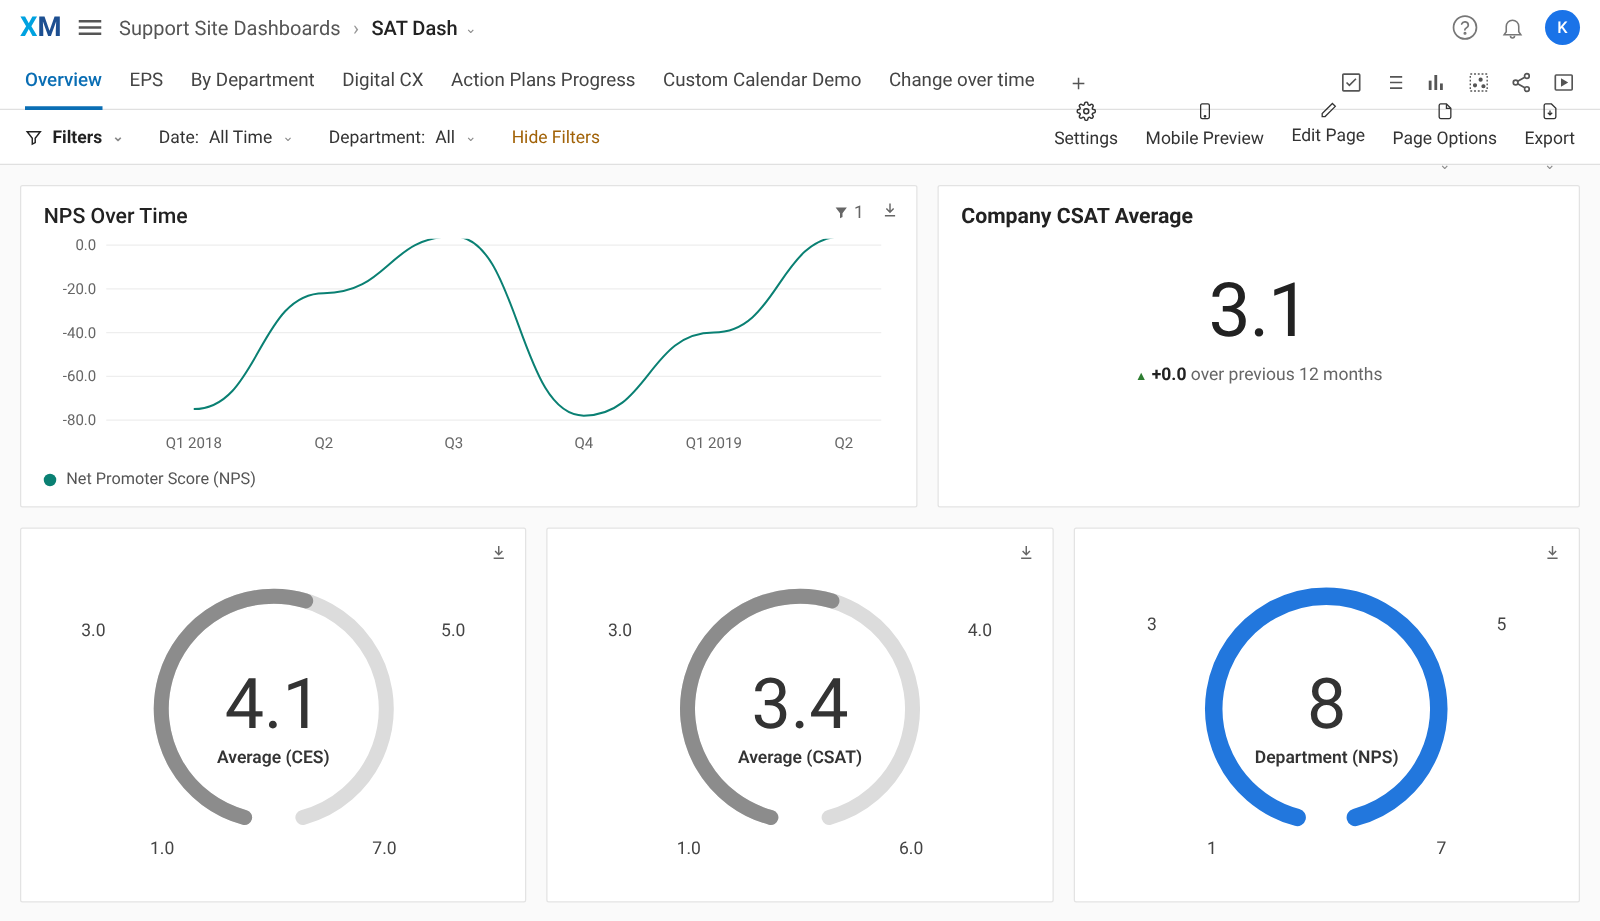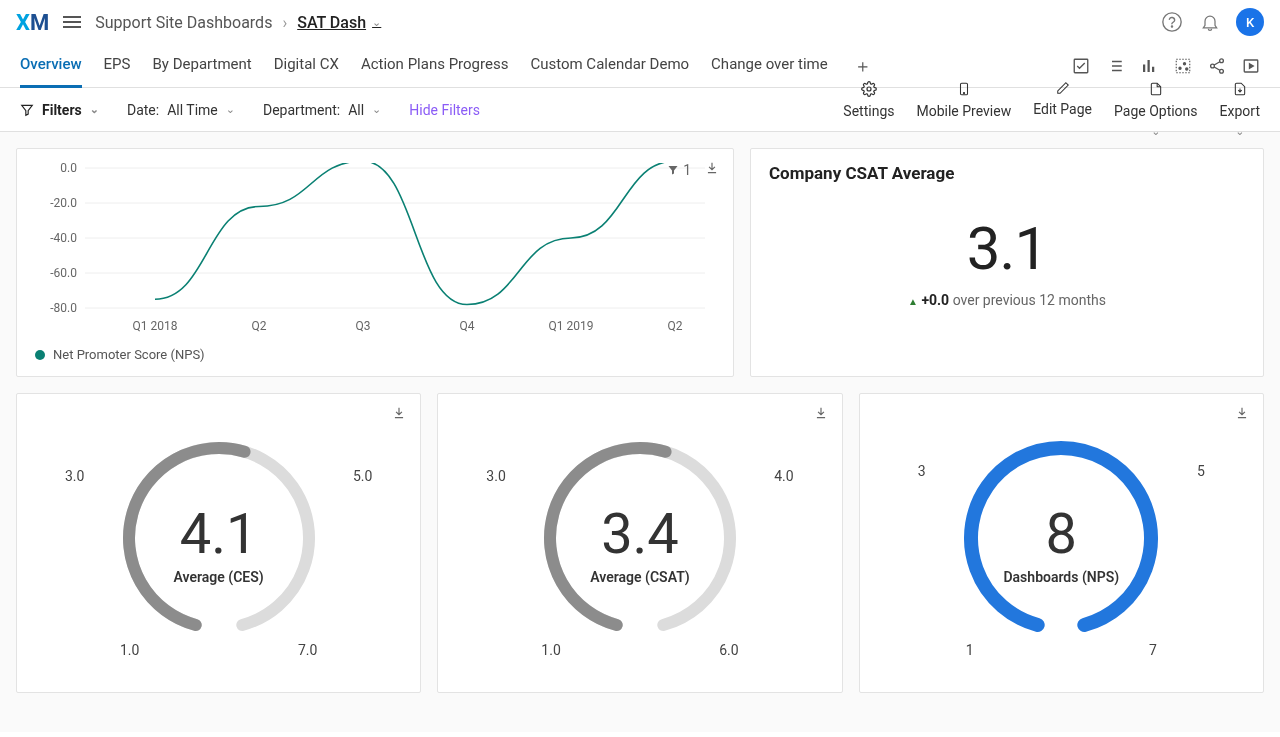--- a/index.html
+++ b/index.html
@@ -4,36 +4,36 @@
 <style>
 * { box-sizing: border-box; margin: 0; padding: 0; }
 body { font-family: -apple-system, BlinkMacSystemFont, "Segoe UI", Roboto, sans-serif; background: #fff; color: #333; font-size: 14px; width: 1280px; }
 .topbar { display: flex; align-items: center; height: 44px; padding: 0 16px; border-bottom: 0px solid #eee; gap: 14px; }
 .logo { font-weight: 700; font-size: 22px; }
 .logo .x { color: #00a2e0; } .logo .m { color: #1d4f91; }
 .hamburger { cursor: pointer; }
 .hamburger div { width: 18px; height: 2px; background: #555; margin: 3px 0; }
 .breadcrumb { display: flex; align-items: center; gap: 10px; color: #555; font-size: 16px; }
 .breadcrumb .sep { color: #999; }
-.breadcrumb .current { color: #222; font-weight: 500; display: flex; align-items: center; gap: 6px; text-decoration: underline; }
+.breadcrumb .current { color: #222; font-weight: 500; display: flex; align-items: center; gap: 6px; }
 .spacer { flex: 1; }
 .top-icon { width: 24px; height: 24px; display: flex; align-items: center; justify-content: center; color: #555; cursor: pointer; }
 .avatar { width: 28px; height: 28px; border-radius: 50%; background: #1a73e8; color: #fff; display: flex; align-items: center; justify-content: center; font-size: 13px; font-weight: 500; }
 
 .tabbar { display: flex; align-items: center; height: 44px; padding: 0 20px; border-bottom: 1px solid #e0e0e0; gap: 22px; }
 .tab { color: #444; cursor: pointer; padding: 12px 0; font-size: 15px; }
 .tab.active { color: #0a6eb4; border-bottom: 3px solid #0a6eb4; font-weight: 500; }
 .add-tab { color: #555; font-size: 18px; cursor: pointer; padding: 0 4px; }
 .tabbar-right { margin-left: auto; display: flex; gap: 16px; }
 .tab-icon { color: #555; cursor: pointer; display: flex; align-items: center; }
 
 .filterbar { display: flex; align-items: center; height: 44px; padding: 0 20px; border-bottom: 1px solid #e0e0e0; gap: 28px; font-size: 14px; }
 .filter-ctrl { display: flex; align-items: center; gap: 8px; cursor: pointer; color: #333; }
 .filter-ctrl.bold { font-weight: 700; color: #222; }
-.hide-filters { color: #8b5cf6; cursor: pointer; }
+.hide-filters { color: #a16207; cursor: pointer; }
 .filterbar-right { margin-left: auto; display: flex; gap: 22px; }
 .action { display: flex; align-items: center; gap: 6px; color: #333; cursor: pointer; flex-direction: column; }
 
 .content { padding: 16px; display: flex; flex-direction: column; gap: 16px; background: #fafafa; min-height: 600px;}
 .row { display: flex; gap: 16px; }
 .card { background: #fff; border: 1px solid #e3e3e3; border-radius: 2px; padding: 14px 18px; position: relative; }
 .card-title { font-size: 17px; font-weight: 500; color: #222; margin-bottom: 8px; display:flex; align-items:center;}
 .card-actions { position: absolute; top: 12px; right: 14px; display: flex; gap: 14px; color: #666; }
 
 .nps-card { flex: 0 0 714px; }
@@ -205,20 +205,21 @@
       <span>Export</span>
       <span class="chevron">⌄</span>
     </div>
   </div>
 </div>
 
 <div class="content">
   <div class="row">
 
     <div class="card nps-card">
+      <div class="card-title">NPS Over Time</div>
       <div class="card-actions">
         <span style="display:flex;align-items:center;gap:4px;">
           <svg width="12" height="12" viewBox="0 0 24 24" fill="#666">
               <path d="M3 4h18l-7 9v6l-4 2v-8L3 4z"></path>
             </svg>
           <span>1</span>
         </span>
         <span>
           <svg width="14" height="14" viewBox="0 0 24 24" fill="none" stroke="#666" stroke-width="2">
               <path d="M12 3v12M7 10l5 5 5-5M5 20h14"></path>
@@ -309,21 +310,21 @@
           <span><svg width="14" height="14" viewBox="0 0 24 24" fill="none" stroke="#666" stroke-width="2">
               <path d="M12 3v12M7 10l5 5 5-5M5 20h14"></path>
             </svg></span>
         </div>
       <div class="gauge-wrap" id="gauge-3">
           <svg width="220" height="230">
             <path d="M 86.70628594077313 196.93332436601617 A 90 90 0 1 1 133.29371405922686 196.93332436601617" fill="none" stroke="#2277dd" stroke-width="14" stroke-linecap="round"></path>
           </svg>
           <div class="gauge-center">
             <div class="gauge-val">8</div>
-            <div class="gauge-lbl">Dashboards (NPS)</div>
+            <div class="gauge-lbl">Department (NPS)</div>
           </div>
           <div class="gauge-label" style="left:40px; top:55px;">3</div>
           <div class="gauge-label" style="right:40px; top:55px;">5</div>
           <div class="gauge-label" style="left:88px; bottom:20px;">1</div>
           <div class="gauge-label" style="right:88px; bottom:20px;">7</div>
         </div>
     </div>
   </div>
 </div>
 

